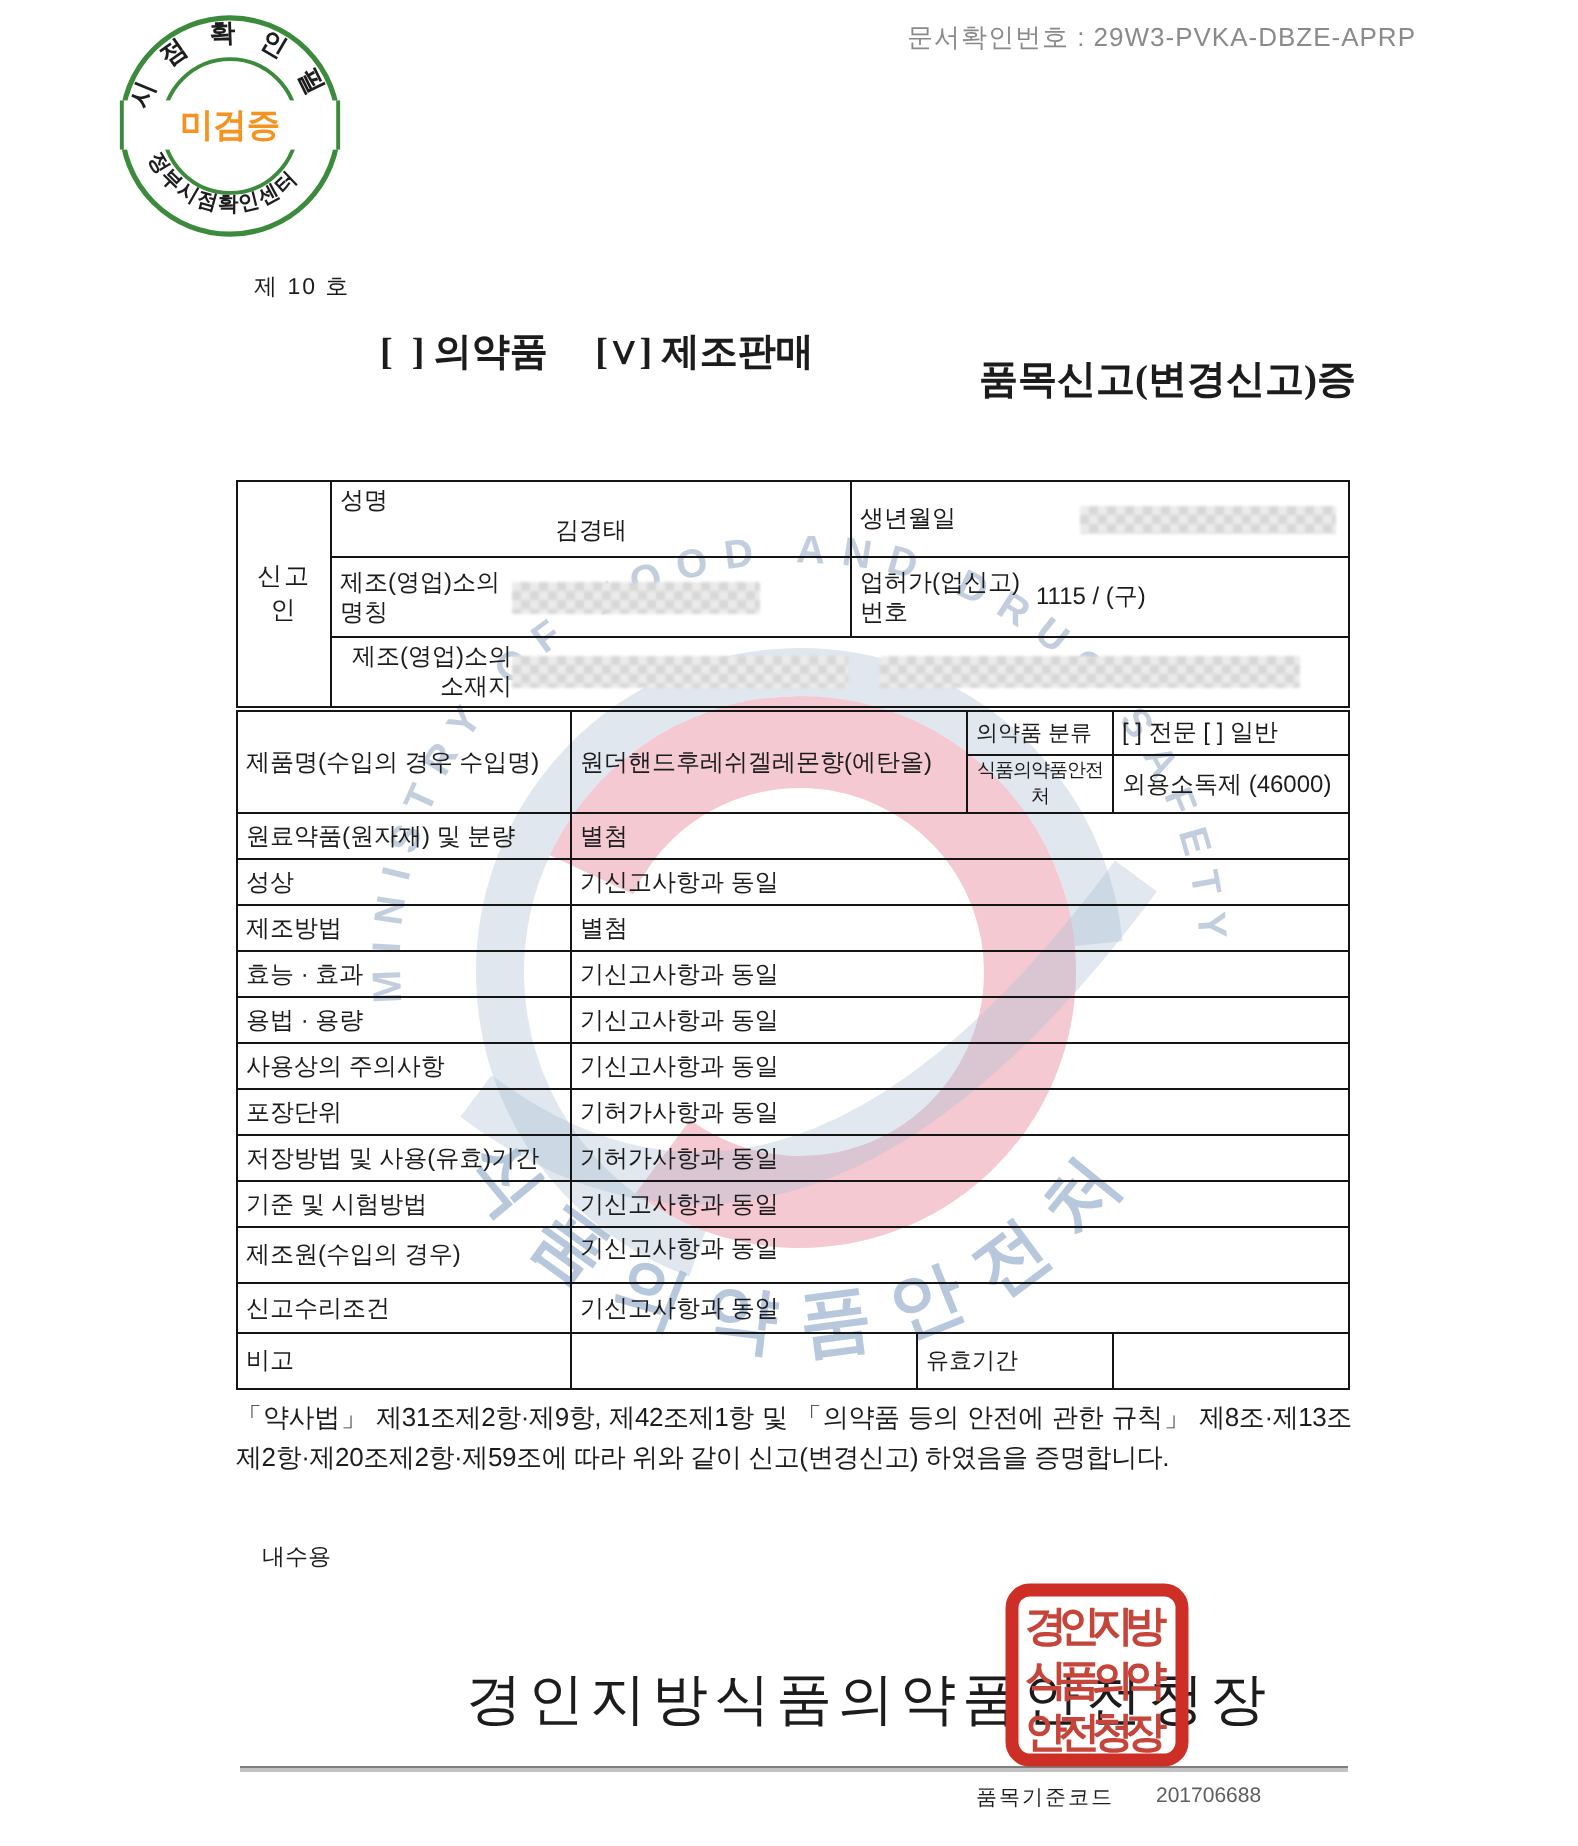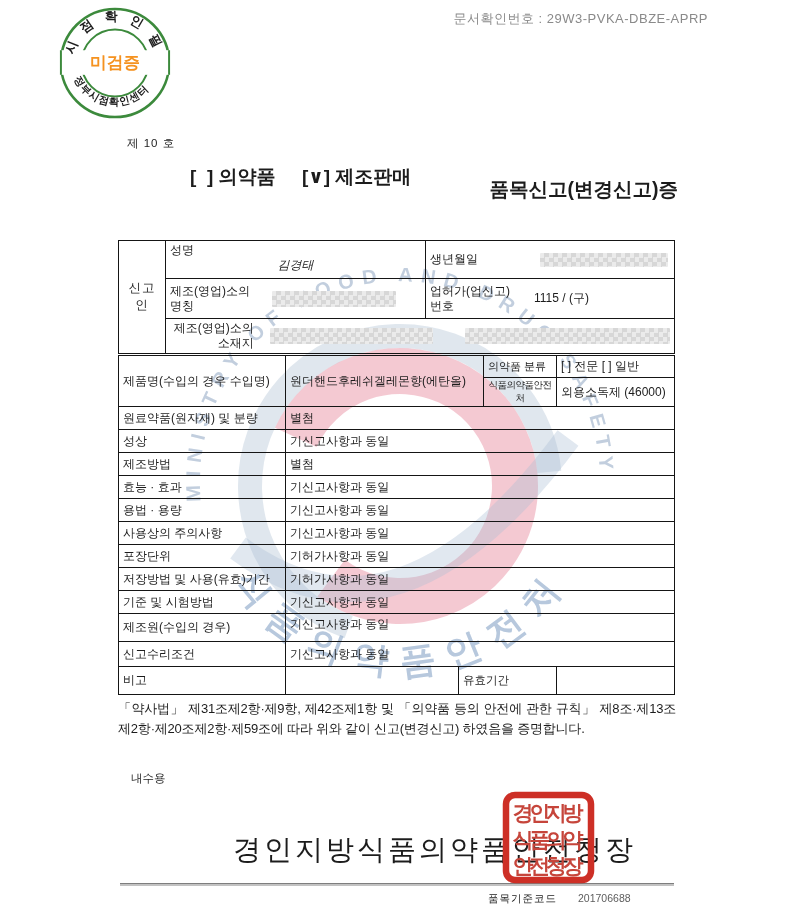--- a/index.html
+++ b/index.html
@@ -7,40 +7,40 @@
     font-family:"Liberation Sans","DejaVu Sans",sans-serif; color:#1c1c1c; }
   #page { position:relative; width:789px; height:923px; background:#fff; }
 
   
   .doc-verify { position:absolute; top:10px; left:118px; width:590px; text-align:right;
     font-size:13px; color:#8a8a8a; letter-spacing:.5px; }
   .verify-stamp { position:absolute; top:4px; left:56px; width:118px; height:118px; }
   .doc-no { position:absolute; top:136px; left:127px; font-size:11.5px; letter-spacing:1px; }
 
   
-  .title-wrap { position:absolute; top:159px; left:118px; width:560px; height:70px; }
+  .title-wrap { position:absolute; top:159px; left:118px; width:560px; height:70px;font-family:Liberation Serif, serif; }
   .title-lines { position:absolute; left:72px; top:0; }
   .title-line { display:block; font-size:19px; font-weight:bold; line-height:35px; white-space:pre; }
   .main-title { position:absolute; right:0; top:17px; font-size:19.5px; font-weight:bold; }
 
   
   .watermark { position:absolute; left:168px; top:268px; width:470px; height:440px; z-index:0; pointer-events:none; }
 
   
   table { border-collapse:collapse; table-layout:fixed; background:transparent; }
   td { border:1.6px solid #151515; font-size:12px; padding:2px 4px; vertical-align:middle;
        background:transparent; overflow:hidden; }
   .tbl1 { position:absolute; top:240px; left:118px; width:556px; z-index:1; }
   .tbl2 { position:absolute; top:355px; left:118px; width:556px; z-index:1; }
   .sec-cell { text-align:center; font-size:12.5px; letter-spacing:1px; }
-  .cell-flex { display:flex; align-items:center; gap:16px; }
+  .cell-flex { display:flex; align-items:center; gap:0; }
   .lbl { line-height:1.25; }
   .name-cell { position:relative; }
   .name-cell .lbl { position:absolute; top:2px; left:4px; }
-  .name-cell .val { display:block; text-align:center; margin-top:12px;font-style:italic; }
+  .name-cell .val { display:block; text-align:center; margin-top:12px; }
   .redact { display:inline-block; border-radius:1px;
     background:repeating-conic-gradient(from 0deg,#d7d7d7 0% 25%,#ebebeb 25% 50%) 0 0/9px 9px;
     filter:blur(.7px); }
   .small-lbl { font-size:9.5px; letter-spacing:-.5px; text-align:center; padding:1px 1px; }
   .center { text-align:left; }
 
   
   .statement { position:absolute; top:699px; left:118px; width:558px; z-index:1;
     font-size:13px; line-height:1.5; text-align:justify; letter-spacing:-.2px; }
   .domestic { position:absolute; top:771px; left:131px; font-size:11.5px; z-index:1; }

